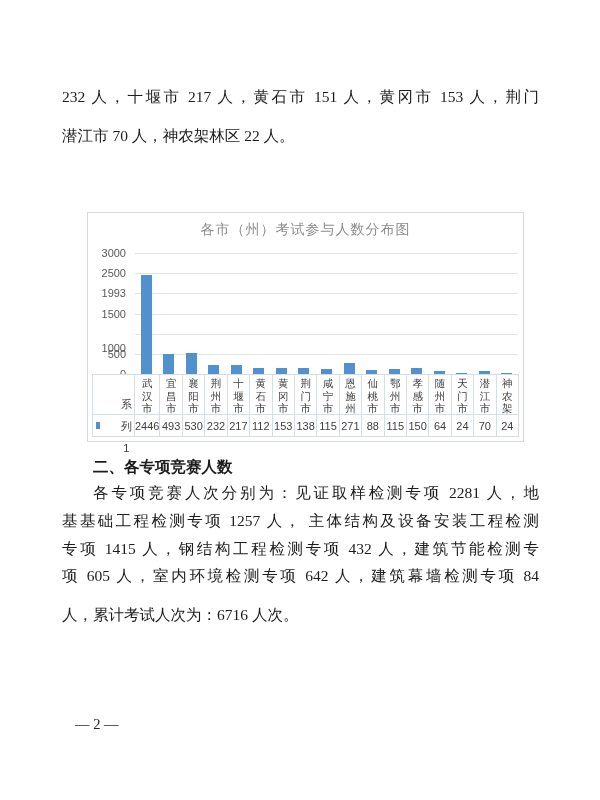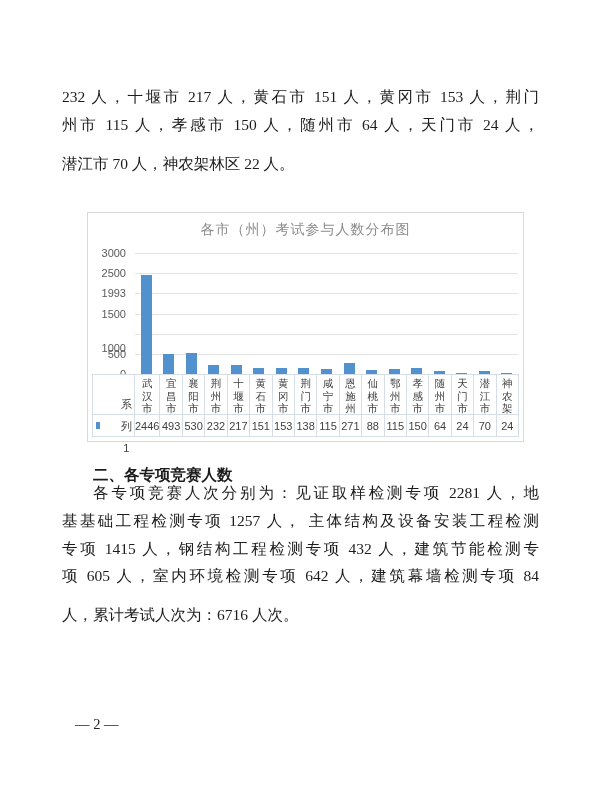--- a/index.html
+++ b/index.html
@@ -5,21 +5,21 @@
   html,body{margin:0;padding:0;background:#ffffff;}
   #page{
     position:relative;width:600px;height:800px;background:#ffffff;overflow:hidden;
     font-family:"Liberation Serif","DejaVu Serif",serif;color:#1c1c1c;
   }
   .textblock{position:absolute;left:62px;width:477px;font-size:15.5px;line-height:27.8px;}
   .jline{text-align:justify;text-align-last:justify;white-space:normal;}
   .jlast{text-align:justify;text-align-last:left;margin-top:11px;}
   .indent{text-indent:2em;}
   #heading{position:absolute;left:62px;width:477px;top:453px;font-weight:bold;
-    font-size:15.5px;line-height:27.8px;text-indent:2em;margin-top:8px;}
+    font-size:15.5px;line-height:27.8px;text-indent:2em;}
   #footer{position:absolute;left:75px;top:716px;font-size:14.5px;color:#222;}
 
   
   #chart{
     position:absolute;left:87px;top:212px;width:437px;height:230px;
     border:1px solid #d9d9d9;background:#fff;box-sizing:border-box;
     font-family:"Liberation Sans","DejaVu Sans",sans-serif;
   }
   #chart-title{position:absolute;top:8px;left:0;width:100%;text-align:center;
     font-size:14px;color:#8c8c8c;letter-spacing:1px;}
@@ -43,21 +43,20 @@
     font-size:11px;color:#3f3f3f;}
   .swatch{width:7px;height:7px;display:inline-block;}
 </style>
 </head>
 <body>
 
 <div id="page">
 
   <div class="textblock" style="top:83px">
     <div class="jline">232 人，十堰市 217 人，黄石市 151 人，黄冈市 153 人，荆门</div>
-    <div class="jline">州市 115 人，孝感市 150 人，随州市 64 人，天门市 24 人，</div>
     <div class="jlast">潜江市 70 人，神农架林区 22 人。</div>
   </div>
 
   <div id="chart">
     <div id="chart-title">各市（州）考试参与人数分布图</div>
     <div id="yaxis">
         <div class="ytick" style="top: 155px;">0</div>
         <div class="ytick" style="top: 134.833px;">500</div>
         <div class="ytick" style="top: 129px;">1000</div>
         <div class="ytick" style="top: 94.5px;">1500</div>
@@ -216,21 +215,21 @@
         </div>
         <div class="ccell vcell legend-cell">
           <span class="swatch" style="background: rgb(81, 145, 206);"></span>
           <span>系列1</span>
         </div>
         <div class="ccell vcell">2446</div>
         <div class="ccell vcell">493</div>
         <div class="ccell vcell">530</div>
         <div class="ccell vcell">232</div>
         <div class="ccell vcell">217</div>
-        <div class="ccell vcell">151</div>
+        <div class="ccell vcell">112</div>
         <div class="ccell vcell">153</div>
         <div class="ccell vcell">138</div>
         <div class="ccell vcell">115</div>
         <div class="ccell vcell">271</div>
         <div class="ccell vcell">88</div>
         <div class="ccell vcell">115</div>
         <div class="ccell vcell">150</div>
         <div class="ccell vcell">64</div>
         <div class="ccell vcell">24</div>
         <div class="ccell vcell">70</div>

